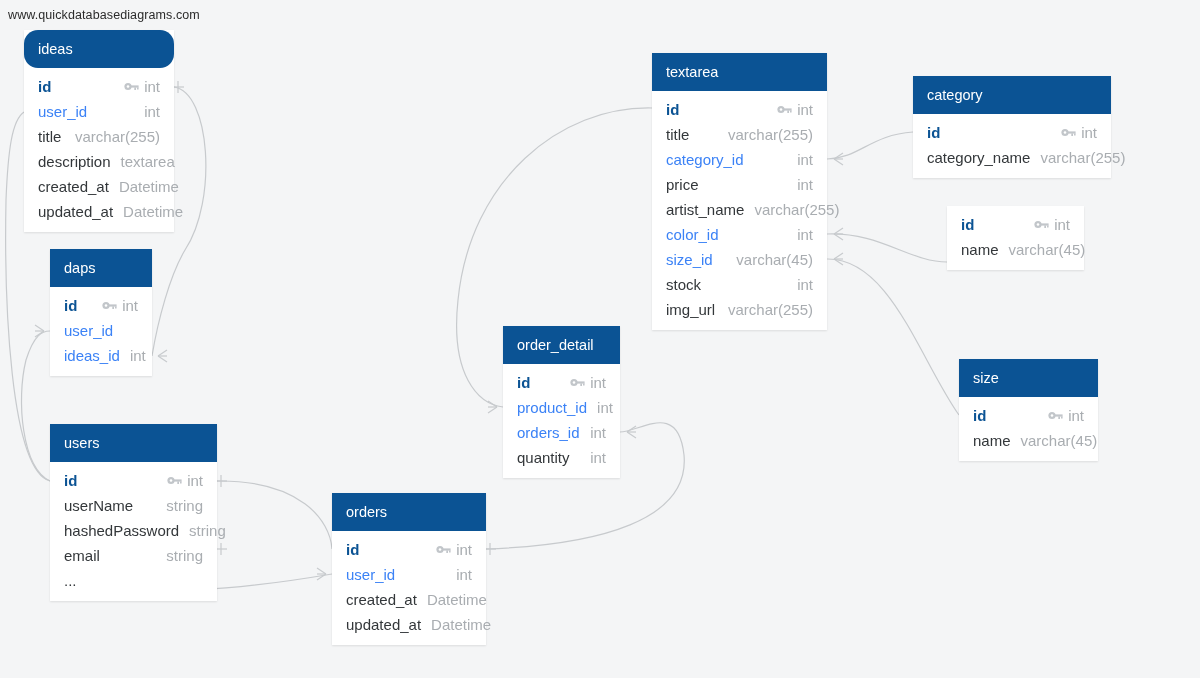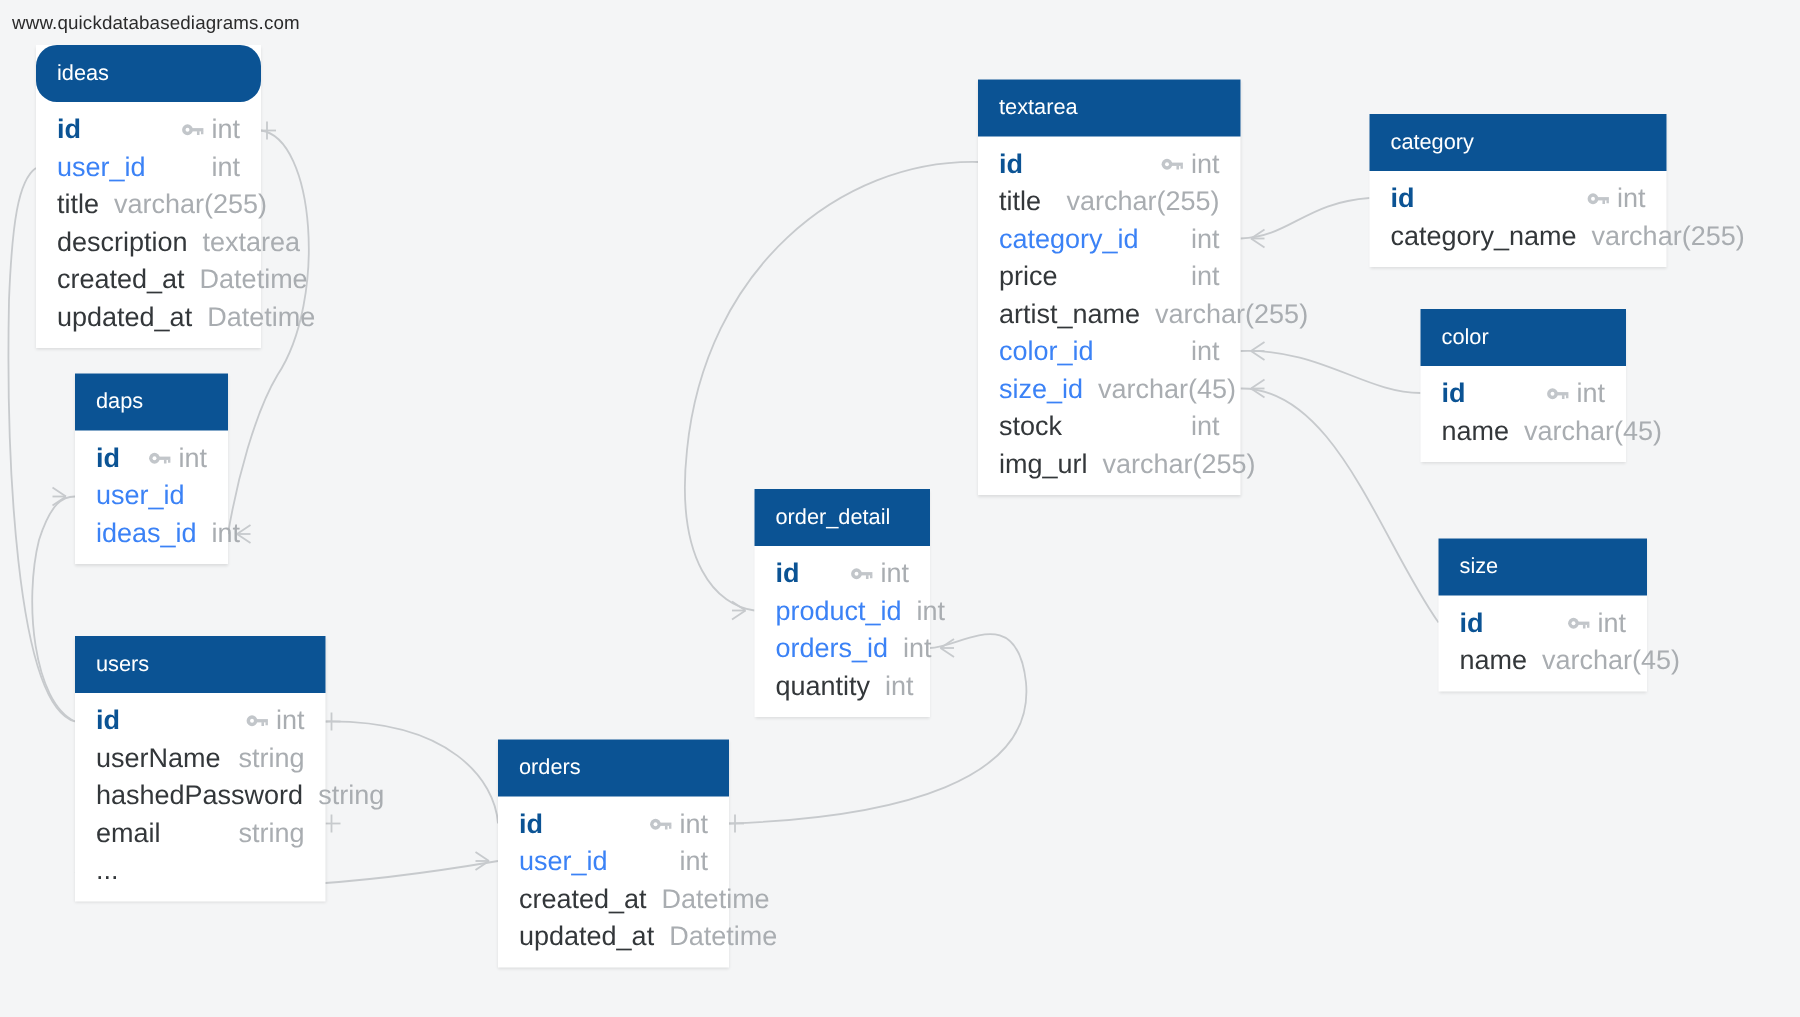--- a/index.html
+++ b/index.html
@@ -45,21 +45,21 @@
     padding: 0 14px;
     white-space: nowrap;
     overflow: hidden;
   }
   .tbl-body { padding: 6px 0 8px 0; }
   .row {
     display: flex;
     align-items: center;
     height: 25px;
     padding: 0 14px;
-    font-size: 18px;
+    font-size: 15px;
     white-space: nowrap;
   }
   .col-name {
     color: #33373a;
     flex: 0 0 auto;
   }
   .col-name.pk { color: #0b5394; font-weight: bold; }
   .col-name.fk { color: #3b82f6; font-weight: normal; }
   .row-spacer { flex: 1 1 auto; min-width: 10px; }
   .col-type {
@@ -456,21 +456,20 @@
           <span class="col-type">int</span>
         </div>
         <div class="row">
           <span class="col-name">category_name</span>
           <span class="row-spacer"></span>
           <span class="col-type">varchar(255)</span>
         </div>
       </div>
     </div>
     <div class="tbl" style="left: 947px; top: 206px; width: 137px;">
-      <div class="tbl-head" style="background: rgb(11, 83, 148);">color</div>
       <div class="tbl-body">
         <div class="row">
           <span class="col-name pk">id</span>
           <span class="row-spacer"></span>
           <span class="keyicon">
             <svg width="15" height="11" viewBox="0 0 15 11">
               <circle cx="4" cy="5.5" r="3.6" fill="#c2c6ca"></circle>
               <circle cx="4" cy="5.5" r="1.3" fill="#ffffff"></circle>
               <rect x="6.6" y="4.4" width="8" height="2.2" fill="#c2c6ca"></rect>
               <rect x="10.3" y="6.4" width="1.7" height="2.6" fill="#c2c6ca"></rect>

